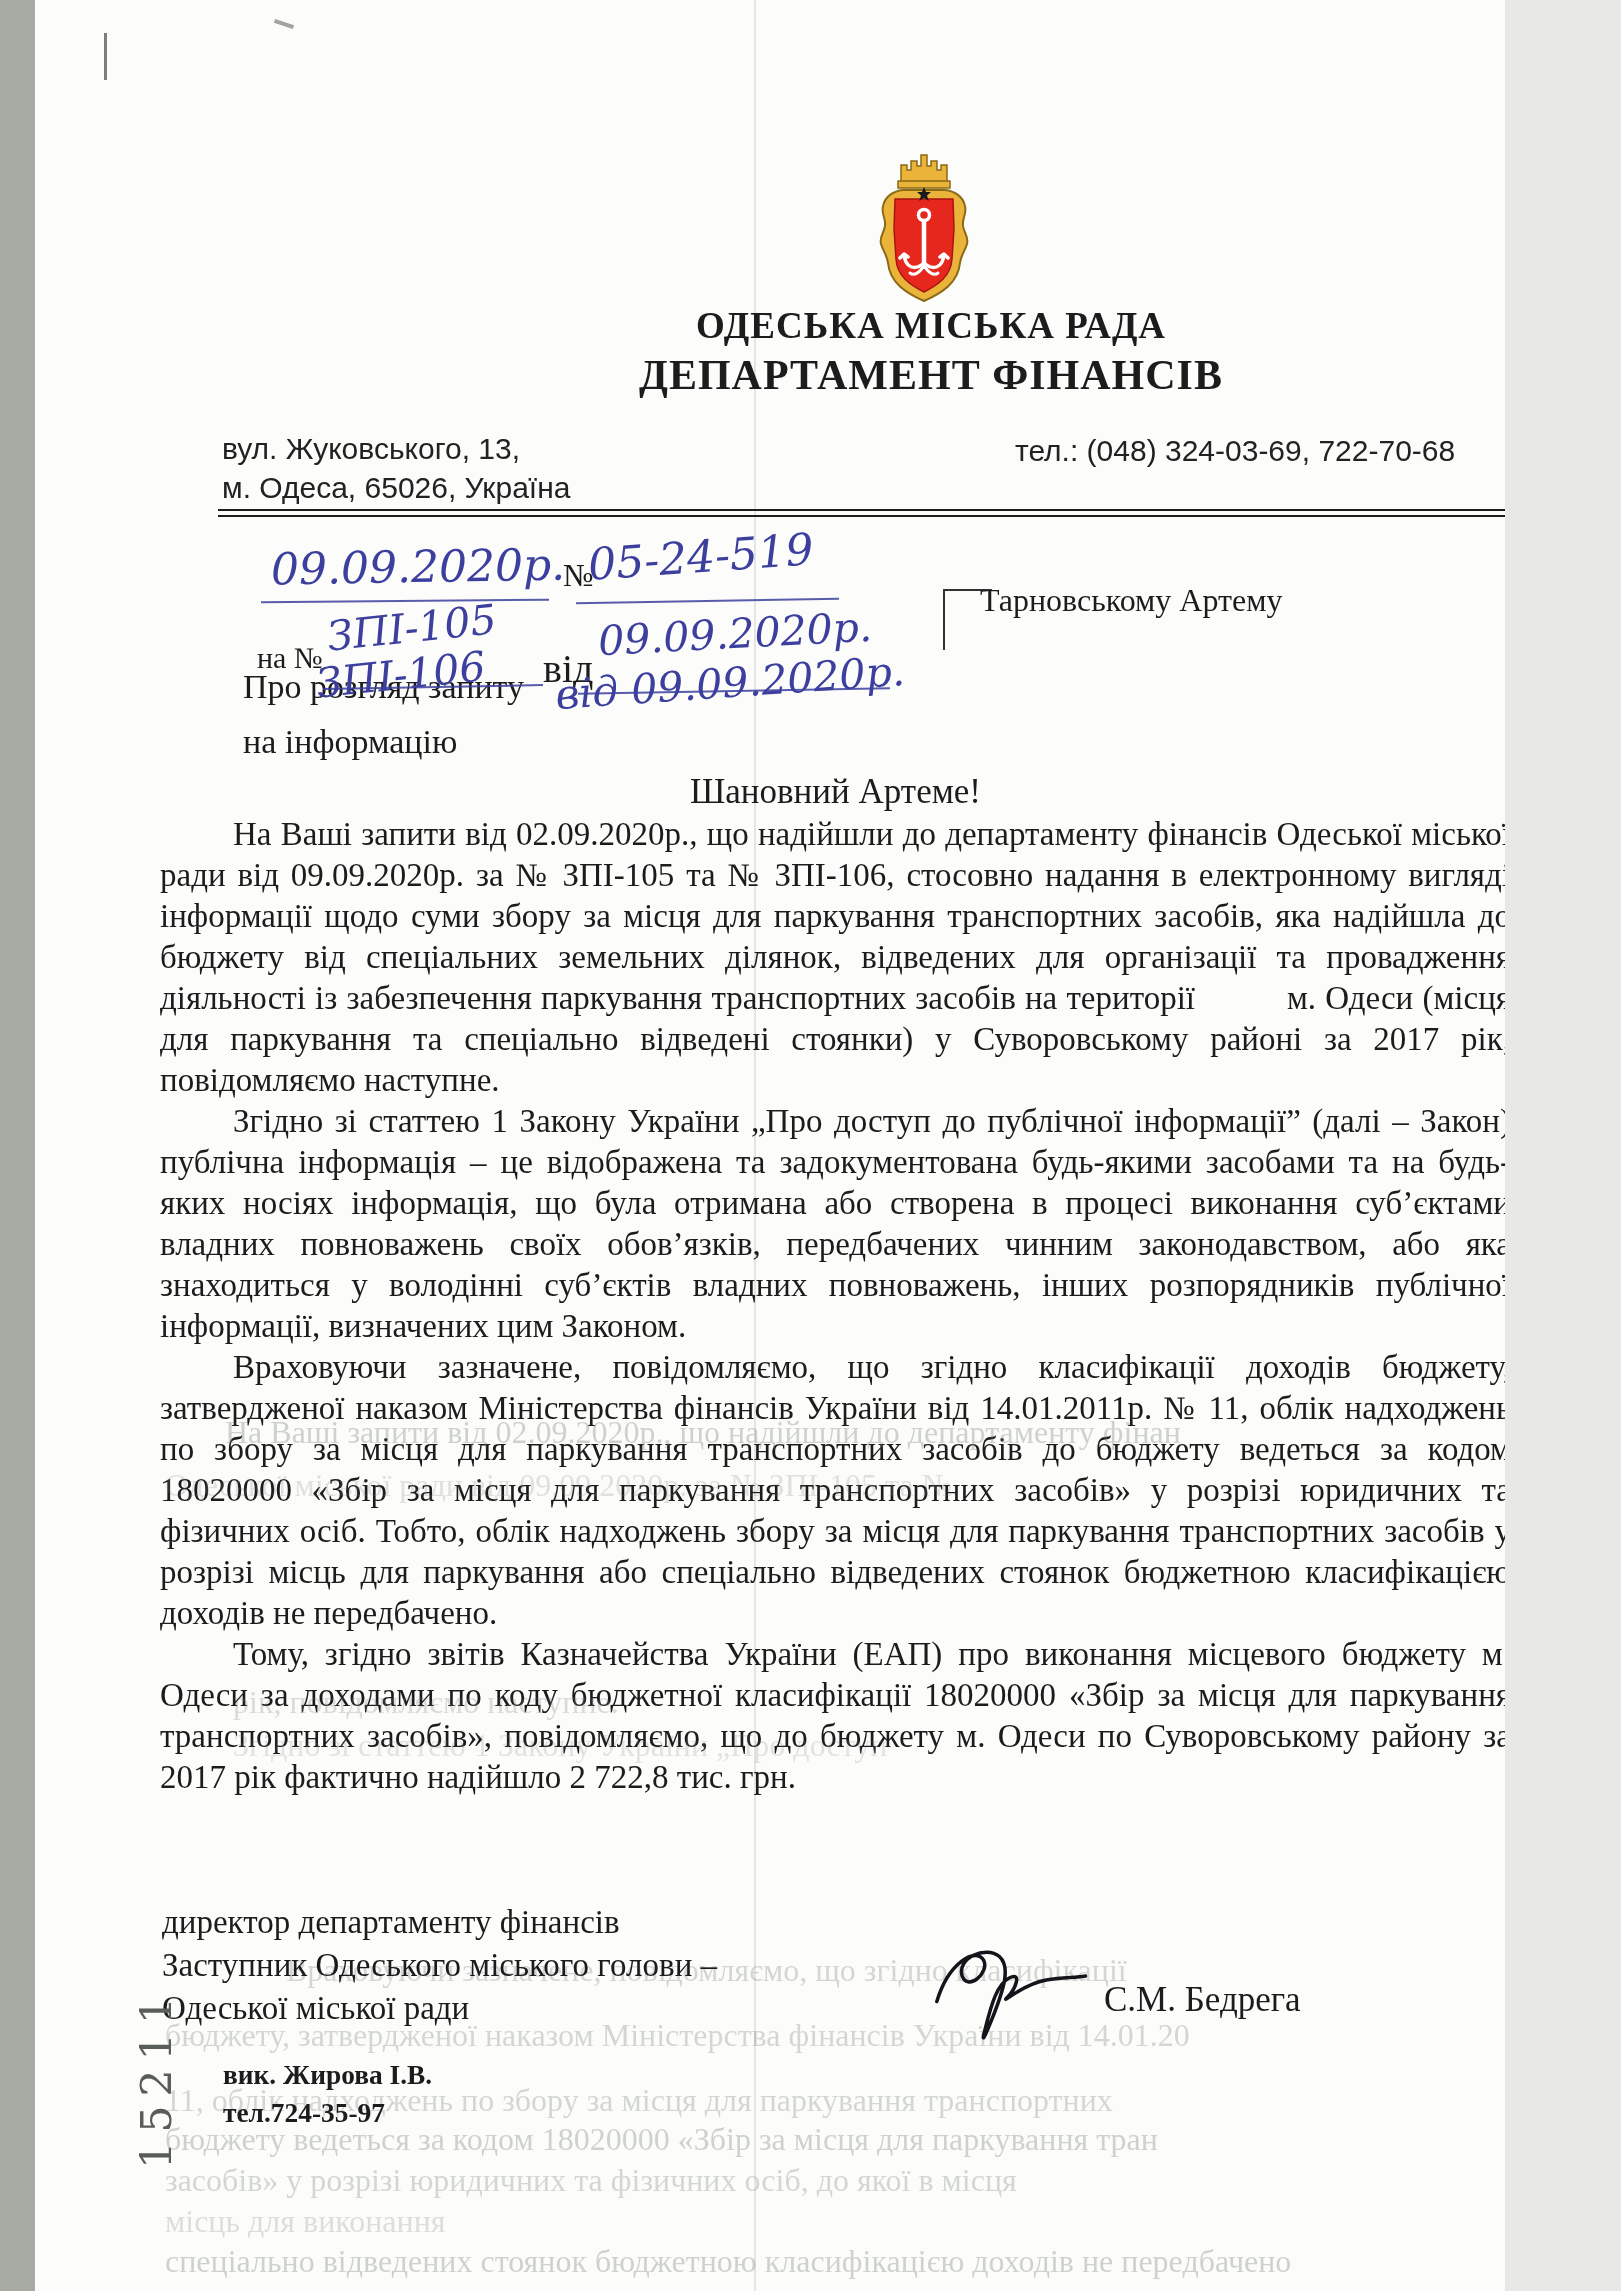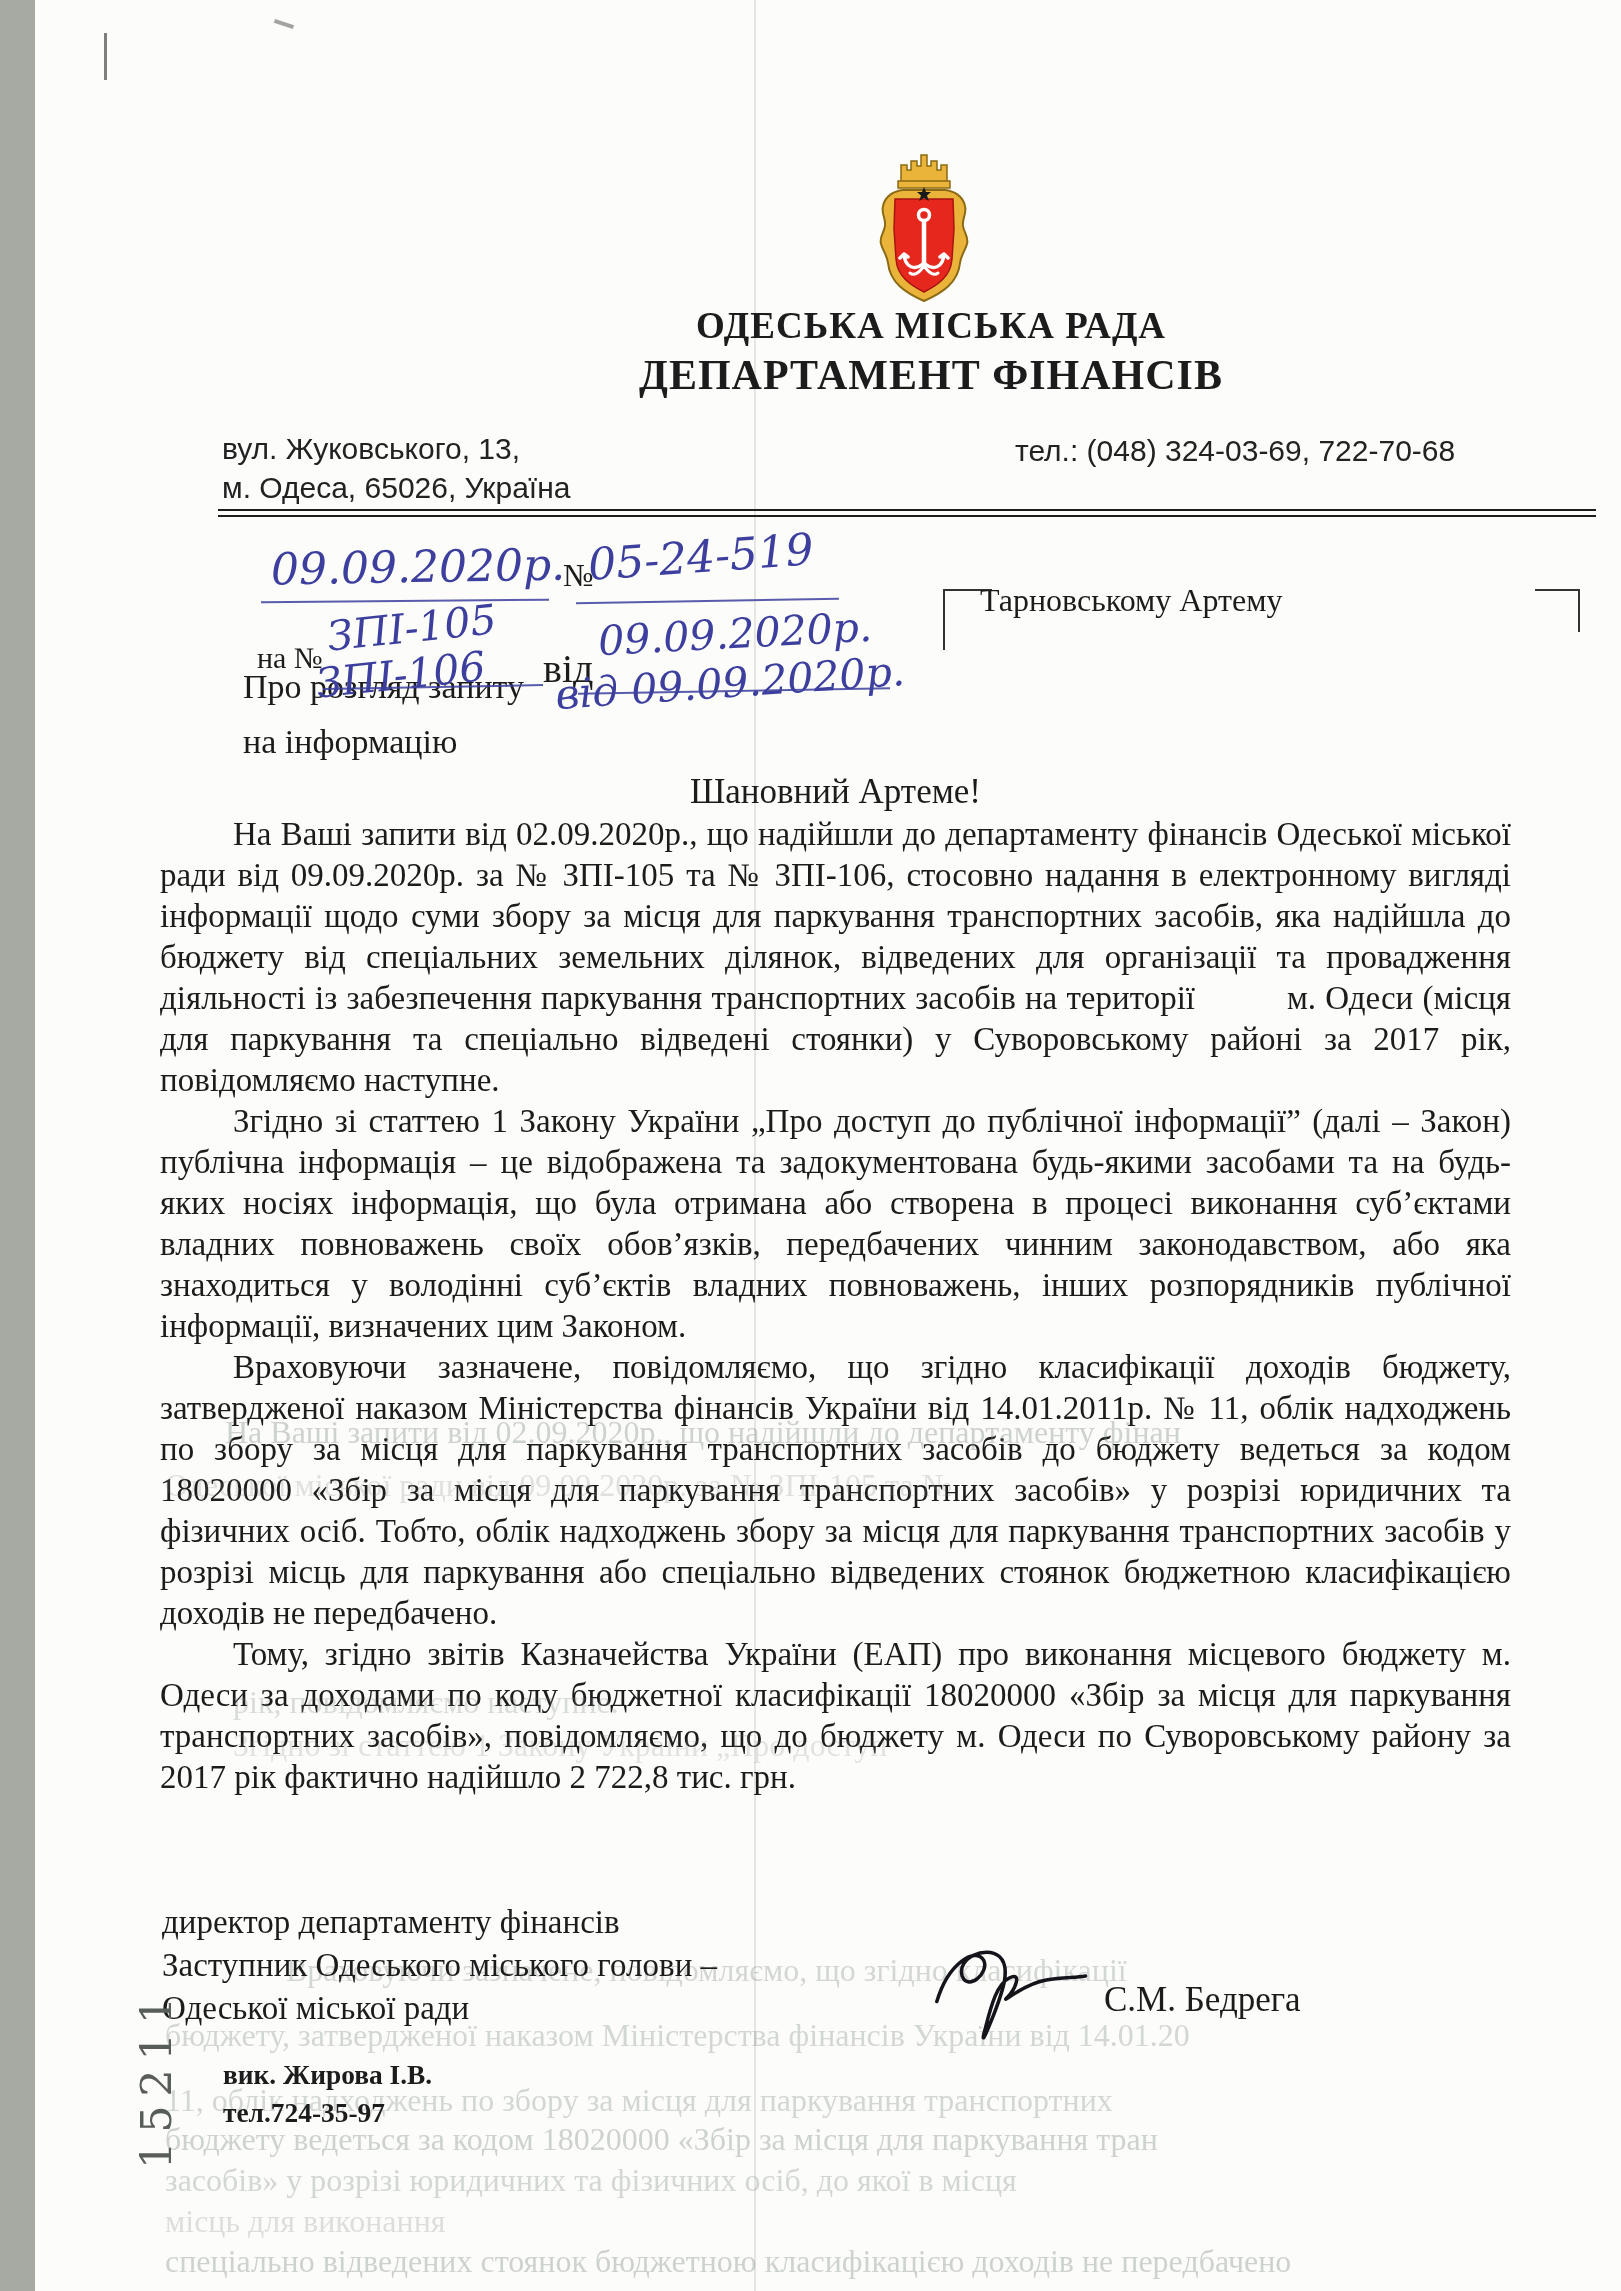--- a/index.html
+++ b/index.html
@@ -1,16 +1,16 @@
 <!DOCTYPE html>
 <html><head>
 <meta charset="utf-8">
 <style>
   html,body{margin:0;padding:0;background:#e8e8e6;}
-  #page{position:relative;width:1621px;height:2292px;background:#fcfcfa;overflow:hidden;
+  #page{position:relative;width:1505px;height:2292px;background:#fcfcfa;overflow:hidden;
         font-family:"Liberation Serif",serif;color:#1c1c1c;}
   .abs{position:absolute;}
   
   .scan-strip{left:0;top:0;width:35px;height:2292px;background:#a7a9a3;}
   .fold-line{left:754px;top:0;width:2px;height:2292px;background:rgba(110,115,110,.16);}
   .tick-mark{left:104px;top:33px;width:2.9px;height:47px;background:#3a3a3a;opacity:.65;}
   .dash-mark{left:274px;top:21.6px;width:19.6px;height:3.9px;background:#4a4a4a;opacity:.5;transform:rotate(18deg);}
   
   .emblem{left:924px;top:149px;transform:translateX(-50%);}
   .title1{left:931px;top:304px;transform:translateX(-50%);font-size:37px;font-weight:700;letter-spacing:1px;white-space:nowrap;}

